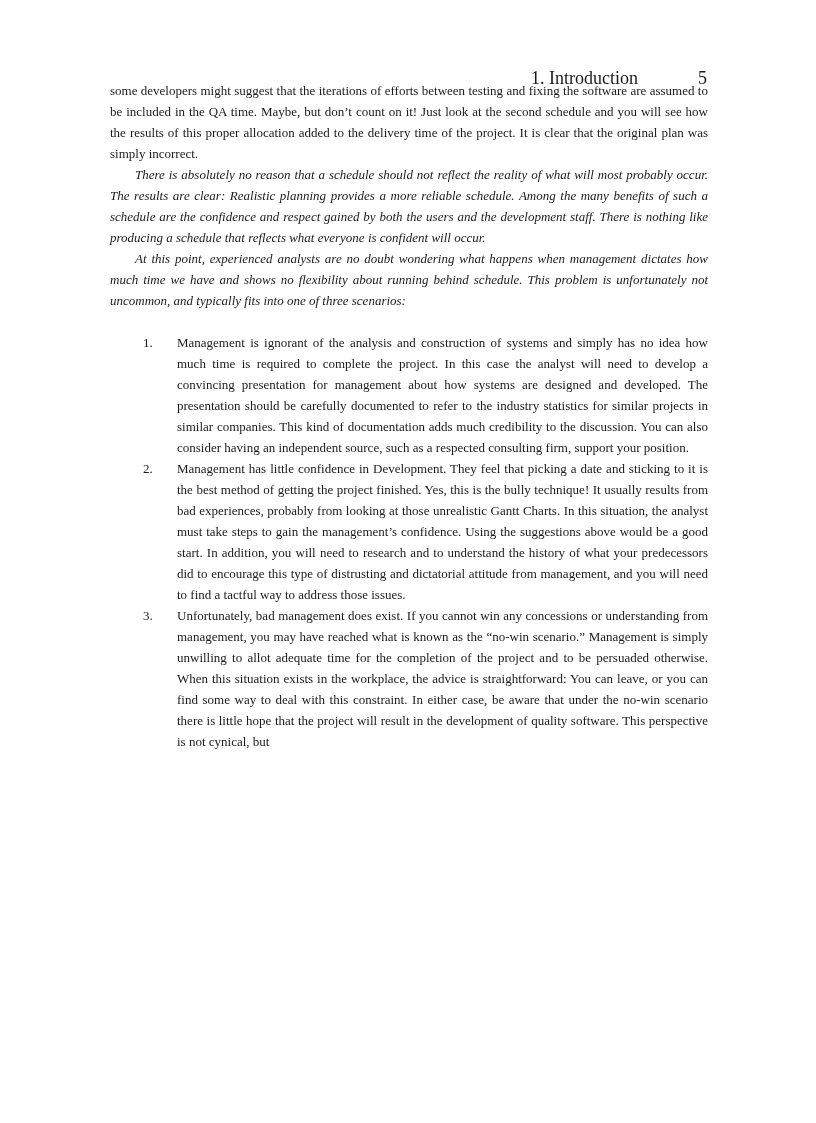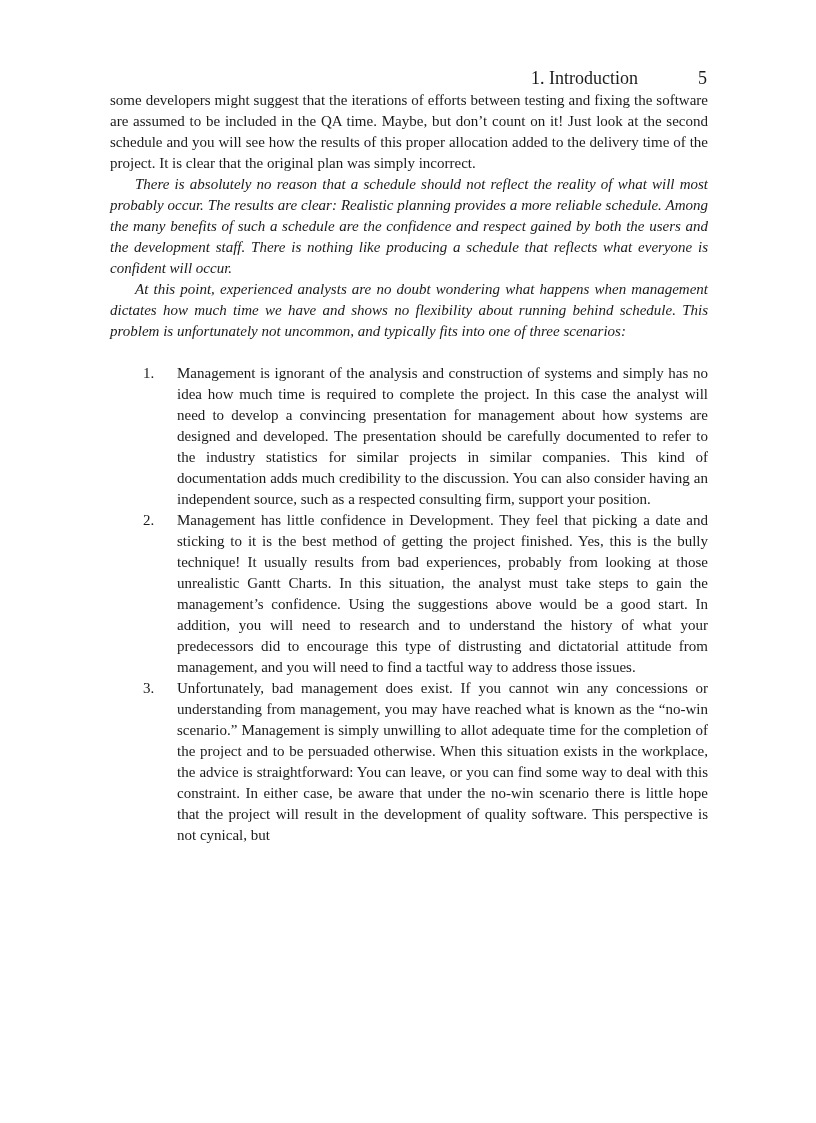--- a/index.html
+++ b/index.html
@@ -2,22 +2,22 @@
 <html><head>
 <meta charset="utf-8">
 <style>
   html, body { margin: 0; padding: 0; background: #ffffff; }
   body { width: 816px; height: 1123px; position: relative; overflow: hidden;
          font-family: "Liberation Serif", "DejaVu Serif", serif; color: #1a1a1a; }
   .running-head { position: absolute; top: 68px; left: 0; width: 816px; height: 20px;
                   font-size: 18px; }
   .rh-title { position: absolute; left: 531px; top: 0; }
   .rh-page { position: absolute; left: 698px; top: 0; }
-  .body { position: absolute; left: 110px; top: 90px; width: 598px;
-          font-size: 15px; line-height: 21px; }
+  .body { position: absolute; left: 110px; top: 80px; width: 598px;
+          font-size: 13px; line-height: 21px; }
   .body p { margin: 0; text-align: justify; }
   .body p.indent { text-indent: 25px; font-style: italic; }
   ol.scenarios { list-style: none; margin: 21px 0 0 0; padding: 0; }
   ol.scenarios li { position: relative; padding-left: 67px; text-align: justify; }
   ol.scenarios li .num { position: absolute; left: 33px; top: 0; }
 </style>
 </head>
 <body>
 
 <div class="running-head">

